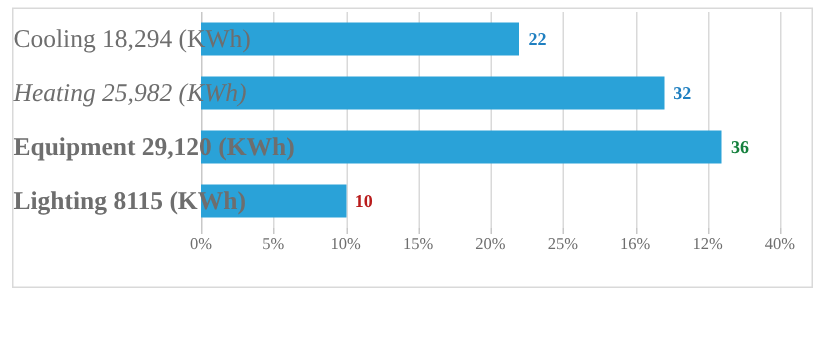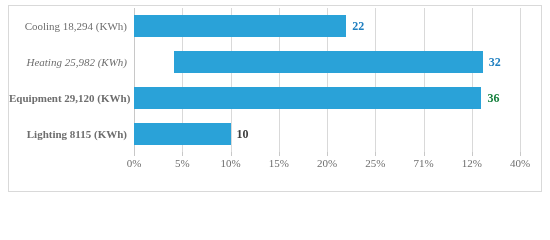--- a/index.html
+++ b/index.html
@@ -81,21 +81,21 @@
     white-space: nowrap;
   }
 
   .cat-label {
     position: absolute;
     left: 0;
     width: 118px;
     height: 22px;
     line-height: 22px;
     text-align: right;
-    font-size: 11px;
+    font-size: 17px;
     color: #6e6e6e;
     white-space: nowrap;
   }
 
   #x-axis {
     position: absolute;
     left: 125px;
     top: 146px;
     width: 386px;
     height: 26px;
@@ -133,31 +133,31 @@
         <div class="gridline" style="left: 241.25px;"></div>
         <div class="gridline" style="left: 289.5px;"></div>
         <div class="gridline" style="left: 337.75px;"></div>
         <div class="gridline" style="left: 386px;"></div>
       </div>
     <div id="rows">
         <div class="bar-row" style="top: 7px;">
           <div class="bar" style="width: 212.3px; background: rgb(42, 162, 216);"></div>
           <div class="bar-label" style="left: 212.3px; color: rgb(31, 127, 192);">22</div>
         </div>
-        <div class="bar-row" style="top: 43px; margin-left: 40px;">
+        <div class="bar-row" style="top: 43px;">
           <div class="bar" style="width: 308.8px; background: rgb(42, 162, 216);"></div>
           <div class="bar-label" style="left: 308.8px; color: rgb(31, 127, 192);">32</div>
         </div>
         <div class="bar-row" style="top: 79px;">
           <div class="bar" style="width: 347.4px; background: rgb(42, 162, 216);"></div>
           <div class="bar-label" style="left: 347.4px; color: #15803d;">36</div>
         </div>
         <div class="bar-row" style="top: 115px;">
           <div class="bar" style="width: 96.5px; background: rgb(42, 162, 216);"></div>
-          <div class="bar-label" style="left: 96.5px; color: #404040;">10</div>
+          <div class="bar-label" style="left: 96.5px; color: #b91c1c;">10</div>
         </div>
       </div>
   </div>
 
   <div id="cat-labels">
       <div class="cat-label" style="top: 9px; color: rgb(110, 110, 110);">Cooling 18,294 (KWh)</div>
       <div class="cat-label" style="top: 45px; color: rgb(110, 110, 110); font-style: italic;">Heating 25,982 (KWh)</div>
       <div class="cat-label" style="top: 81px; color: rgb(110, 110, 110); font-weight: bold;">Equipment 29,120 (KWh)</div>
       <div class="cat-label" style="top: 117px; color: rgb(110, 110, 110); font-weight: bold;">Lighting 8115 (KWh)</div>
     </div>
@@ -169,20 +169,20 @@
       <div class="tick-label" style="left: 48.25px;">5%</div>
       <div class="tick-mark" style="left: 96.5px;"></div>
       <div class="tick-label" style="left: 96.5px;">10%</div>
       <div class="tick-mark" style="left: 144.75px;"></div>
       <div class="tick-label" style="left: 144.75px;">15%</div>
       <div class="tick-mark" style="left: 193px;"></div>
       <div class="tick-label" style="left: 193px;">20%</div>
       <div class="tick-mark" style="left: 241.25px;"></div>
       <div class="tick-label" style="left: 241.25px;">25%</div>
       <div class="tick-mark" style="left: 289.5px;"></div>
-      <div class="tick-label" style="left: 289.5px;">71%</div>
+      <div class="tick-label" style="left: 289.5px;">16%</div>
       <div class="tick-mark" style="left: 337.75px;"></div>
       <div class="tick-label" style="left: 337.75px;">12%</div>
       <div class="tick-mark" style="left: 386px;"></div>
       <div class="tick-label" style="left: 386px;">40%</div>
     </div>
 
 </div>
 
 </body></html>

